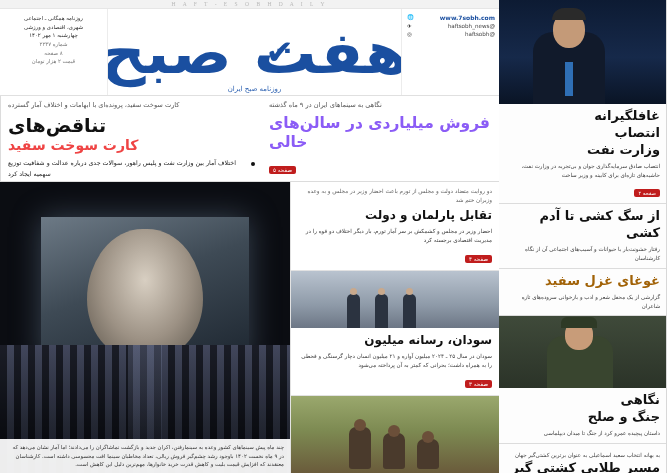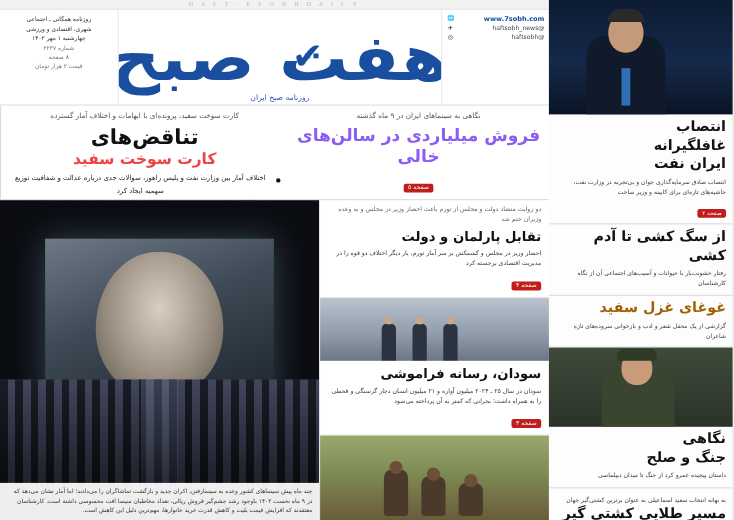--- a/index.html
+++ b/index.html
@@ -124,21 +124,21 @@
 
   
   .band {
     display: flex;
     flex-direction: row-reverse;
     border-bottom: 1px solid #dcdcdc;
     height: 86px;
   }
   .band-left, .band-right {
     padding: 5px 7px 4px 7px;
-    text-align: center;
+    text-align: left;
   }
   .band-right {
     width: 262px;
     border-left: 1px solid #dcdcdc;
   }
   .band-left { width: 237px; }
   .kicker {
     font-size: 6.6px;
     color: #555;
     margin-bottom: 3px;
@@ -445,21 +445,21 @@
           <div class="pagetag">صفحه ۴</div>
         </div>
 
         <div class="photo-small">
           <div class="fig" style="left:56px"></div>
           <div class="fig" style="left:84px"></div>
           <div class="fig" style="left:112px"></div>
         </div>
 
         <div class="story">
-          <div class="st-head">سودان، رسانه فراموشی</div>
+          <div class="st-head">سودان، رسانه میلیون</div>
           <div class="st-deck">سودان در سال ۲۵ ـ ۲۰۲۴ میلیون آواره و ۲۱ میلیون انسان دچار گرسنگی و قحطی را به همراه داشت؛ بحرانی که کمتر به آن پرداخته می‌شود</div>
           <div class="pagetag">صفحه ۳</div>
         </div>
 
         <div class="photo-wide">
           <div class="kid" style="left:58px"></div>
           <div class="kid" style="left:92px;height:36px"></div>
           <div class="kid" style="left:126px;height:30px"></div>
         </div>
 
@@ -470,23 +470,23 @@
   <div class="sidepanel">
 
     <div class="cell">
       <div class="cell-photo p-official">
         <div class="suit"></div>
         <div class="head"></div>
         <div class="hair"></div>
         <div class="tie"></div>
       </div>
       <div class="cell-txt">
+        <div class="cell-title">غافلگیرانه</div>
         <div class="cell-title">انتصاب</div>
-        <div class="cell-title">غافلگیرانه</div>
-        <div class="cell-title">ایران نفت</div>
+        <div class="cell-title">وزارت نفت</div>
         <div class="cell-sub">انتصاب صادق سرمایه‌گذاری جوان و بی‌تجربه در وزارت نفت، حاشیه‌های تازه‌ای برای کابینه و وزیر ساخت</div>
         <div class="cell-tag">صفحه ۲</div>
       </div>
     </div>
 
     <div class="sep-yellow"></div>
 
     <div class="cell">
       <div class="cell-txt">
         <div class="cell-title">از سگ کشی تا آدم کشی</div>

